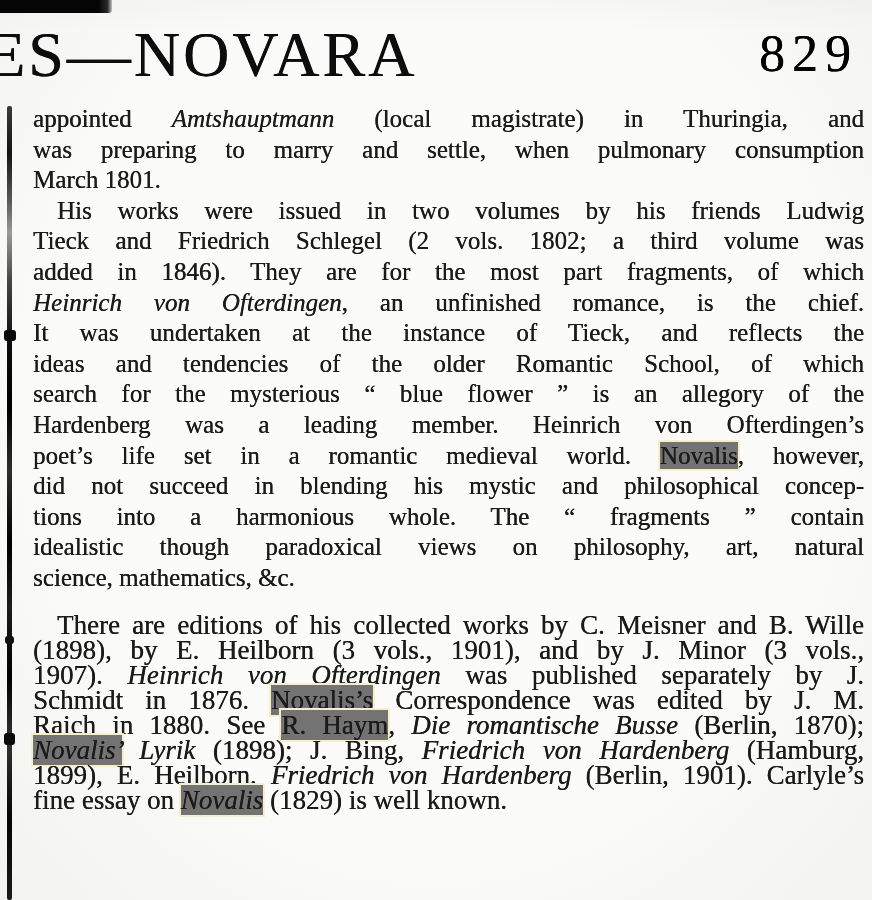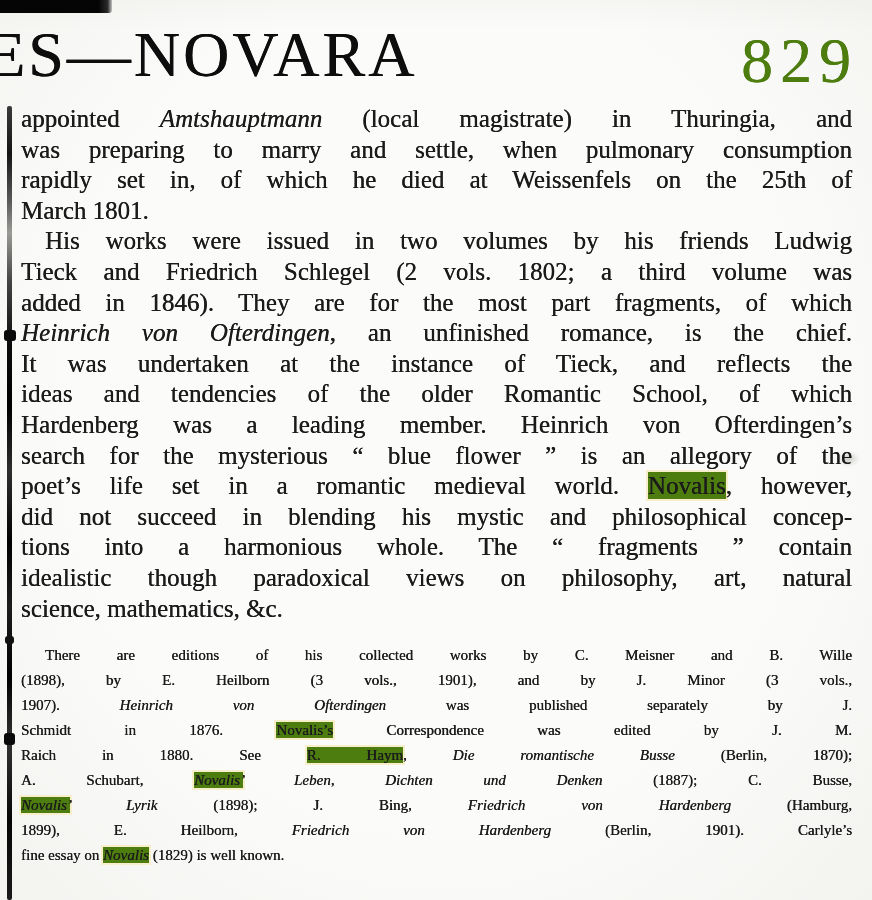--- a/index.html
+++ b/index.html
@@ -40,43 +40,43 @@
   
   .header{position:absolute;top:18px;left:0;width:100%;height:80px;}
   .running-title{
     position:absolute;left:-14px;top:0;
     font-size:64px;letter-spacing:3px;color:#0d0d0d;
     white-space:nowrap;
     text-shadow:0.4px 0 0 currentColor;
   }
   .page-number{
     position:absolute;right:14px;top:6px;
-    font-size:64px;letter-spacing:7px;color:#4d7c0f;
+    font-size:52px;letter-spacing:7px;color:#000000;
     text-shadow:0.3px 0 0 currentColor;
   }
 
   
   .text-column{
-    position:absolute;left:21px;top:104px;width:831px;
+    position:absolute;left:33px;top:104px;width:831px;
   }
   .para{text-align:justify;}
   .para .line{
     display:block;width:100%;
     text-align:justify;text-align-last:justify;
     white-space:normal;
   }
   .para .line.last{text-align-last:left;}
   .para.large{font-size:25px;line-height:30.6px;}
-  .para.small{font-size:15px;line-height:25px;}
+  .para.small{font-size:27px;line-height:25px;}
   .para.p2{}
   .para.p3{margin-top:19px;}
   .para.indent .line.first{padding-left:24px;box-sizing:border-box;}
   .para span{text-shadow:0.3px 0 0 currentColor;}
   .it{font-style:italic;}
-  .hl{background:#4d7c0f;box-shadow:0 0 0 2px #f7efcb;}
+  .hl{background:#737373;box-shadow:0 0 0 2px #f7efcb;}
 </style>
 </head>
 <body>
 
 <div class="paper-shade"></div>
 
 <div class="artifact-top-bar"></div>
 <div class="artifact-left-rule"></div>
 <div class="artifact-blob-1"></div>
 <div class="artifact-blob-2"></div>
@@ -85,42 +85,40 @@
 
 <div class="header">
   <div class="running-title">ES—NOVARA</div>
   <div class="page-number">829</div>
 </div>
 
 <div class="text-column">
     <div class="para large p1">
       <div class="line first"><span>appointed </span><span class="it">Amtshauptmann</span><span> (local magistrate) in Thuringia, and</span></div>
       <div class="line"><span>was preparing to marry and settle, when pulmonary consumption</span></div>
-      <div class="line"><span>rapidly set in, of which he died at Weissenfels on the 25th of</span></div>
       <div class="line last"><span>March 1801.</span></div>
     </div>
     <div class="para large p2 indent">
       <div class="line first"><span>His works were issued in two volumes by his friends Ludwig</span></div>
       <div class="line"><span>Tieck and Friedrich Schlegel (2 vols. 1802; a third volume was</span></div>
       <div class="line"><span>added in 1846).  They are for the most part fragments, of which</span></div>
       <div class="line"><span class="it">Heinrich von Ofterdingen</span><span>, an unfinished romance, is the chief.</span></div>
       <div class="line"><span>It was undertaken at the instance of Tieck, and reflects the</span></div>
       <div class="line"><span>ideas and tendencies of the older Romantic School, of which</span></div>
+      <div class="line"><span>search for the mysterious “ blue flower ” is an allegory of the</span></div>
       <div class="line"><span>Hardenberg was a leading member.  Heinrich von Ofterdingen’s</span></div>
-      <div class="line"><span>search for the mysterious “ blue flower ” is an allegory of the</span></div>
       <div class="line"><span>poet’s life set in a romantic medieval world.  </span><span class="hl">Novalis</span><span>, however,</span></div>
       <div class="line"><span>did not succeed in blending his mystic and philosophical concep-</span></div>
       <div class="line"><span>tions into a harmonious whole.  The “ fragments ” contain</span></div>
       <div class="line"><span>idealistic though paradoxical views on philosophy, art, natural</span></div>
       <div class="line last"><span>science, mathematics, &amp;c.</span></div>
     </div>
     <div class="para small p3 indent">
       <div class="line first"><span>There are editions of his collected works by C. Meisner and B. Wille</span></div>
       <div class="line"><span>(1898), by E. Heilborn (3 vols., 1901), and by J. Minor (3 vols.,</span></div>
       <div class="line"><span>1907).  </span><span class="it">Heinrich von Ofterdingen</span><span> was published separately by J.</span></div>
       <div class="line"><span>Schmidt in 1876.  </span><span class="hl">Novalis’s</span><span> Correspondence was edited by J. M.</span></div>
       <div class="line"><span>Raich in 1880.  See </span><span class="hl">R. Haym</span><span>, </span><span class="it">Die romantische Busse</span><span> (Berlin, 1870);</span></div>
-      <div class="line"><span>A. Schubart, </span><span class="it hl">Novalis’</span><span class="it"> Leben</span><span>, </span><span class="it">Dichten und Denken</span><span> (1887); C. Busse,</span></div>
       <div class="line"><span class="it hl">Novalis’</span><span class="it"> Lyrik</span><span> (1898); J. Bing, </span><span class="it">Friedrich von Hardenberg</span><span> (Hamburg,</span></div>
       <div class="line"><span>1899), E. Heilborn, </span><span class="it">Friedrich von Hardenberg</span><span> (Berlin, 1901).  Carlyle’s</span></div>
       <div class="line last"><span>fine essay on </span><span class="it hl">Novalis</span><span> (1829) is well known.</span></div>
     </div>
   </div>
 
 </body></html>

